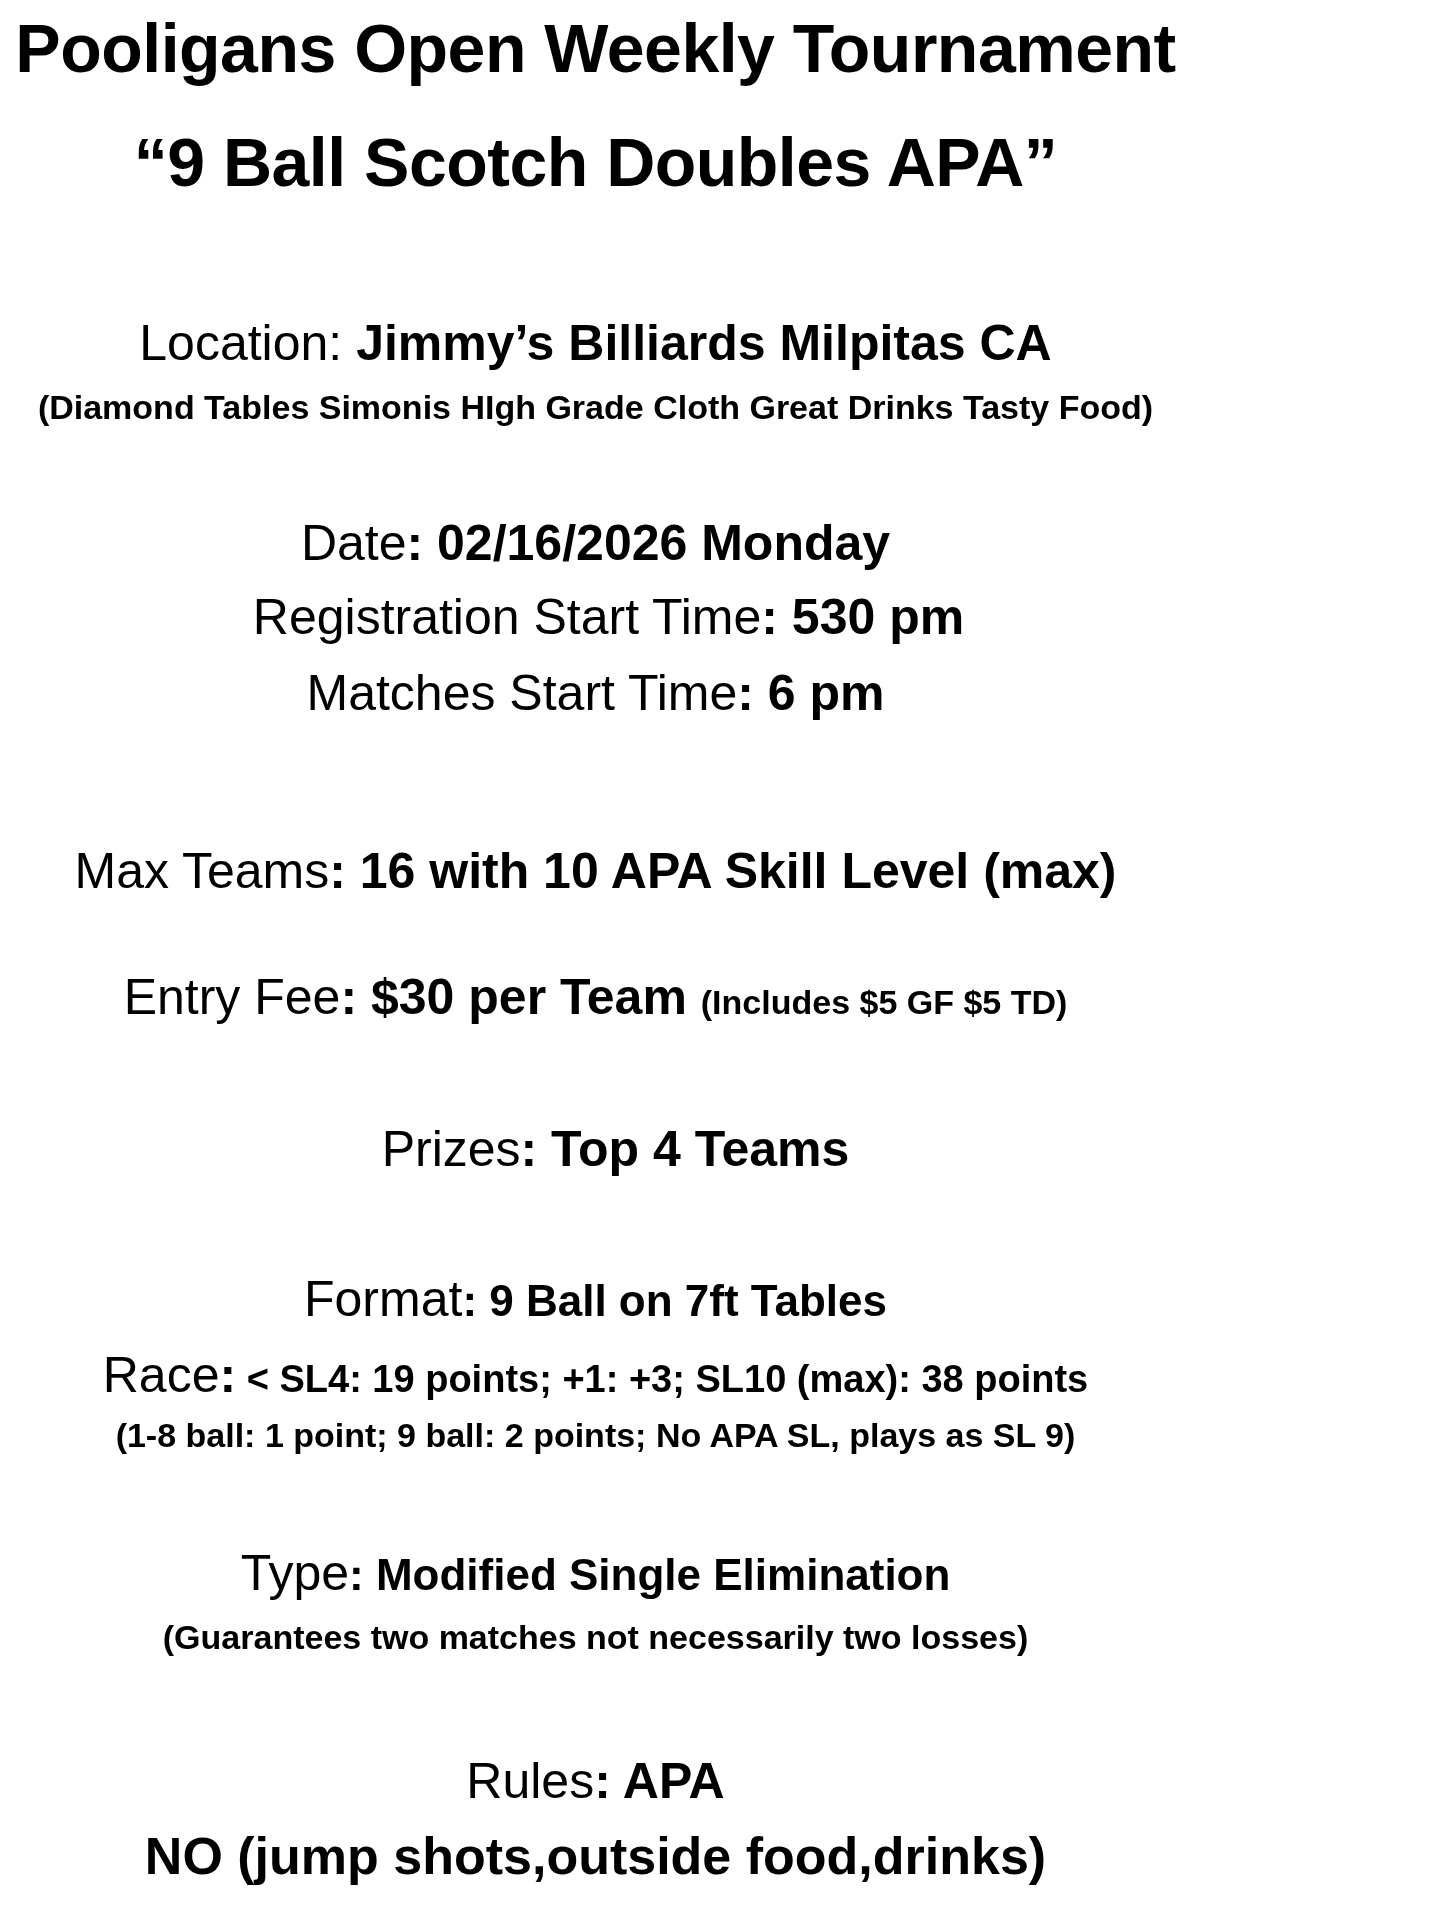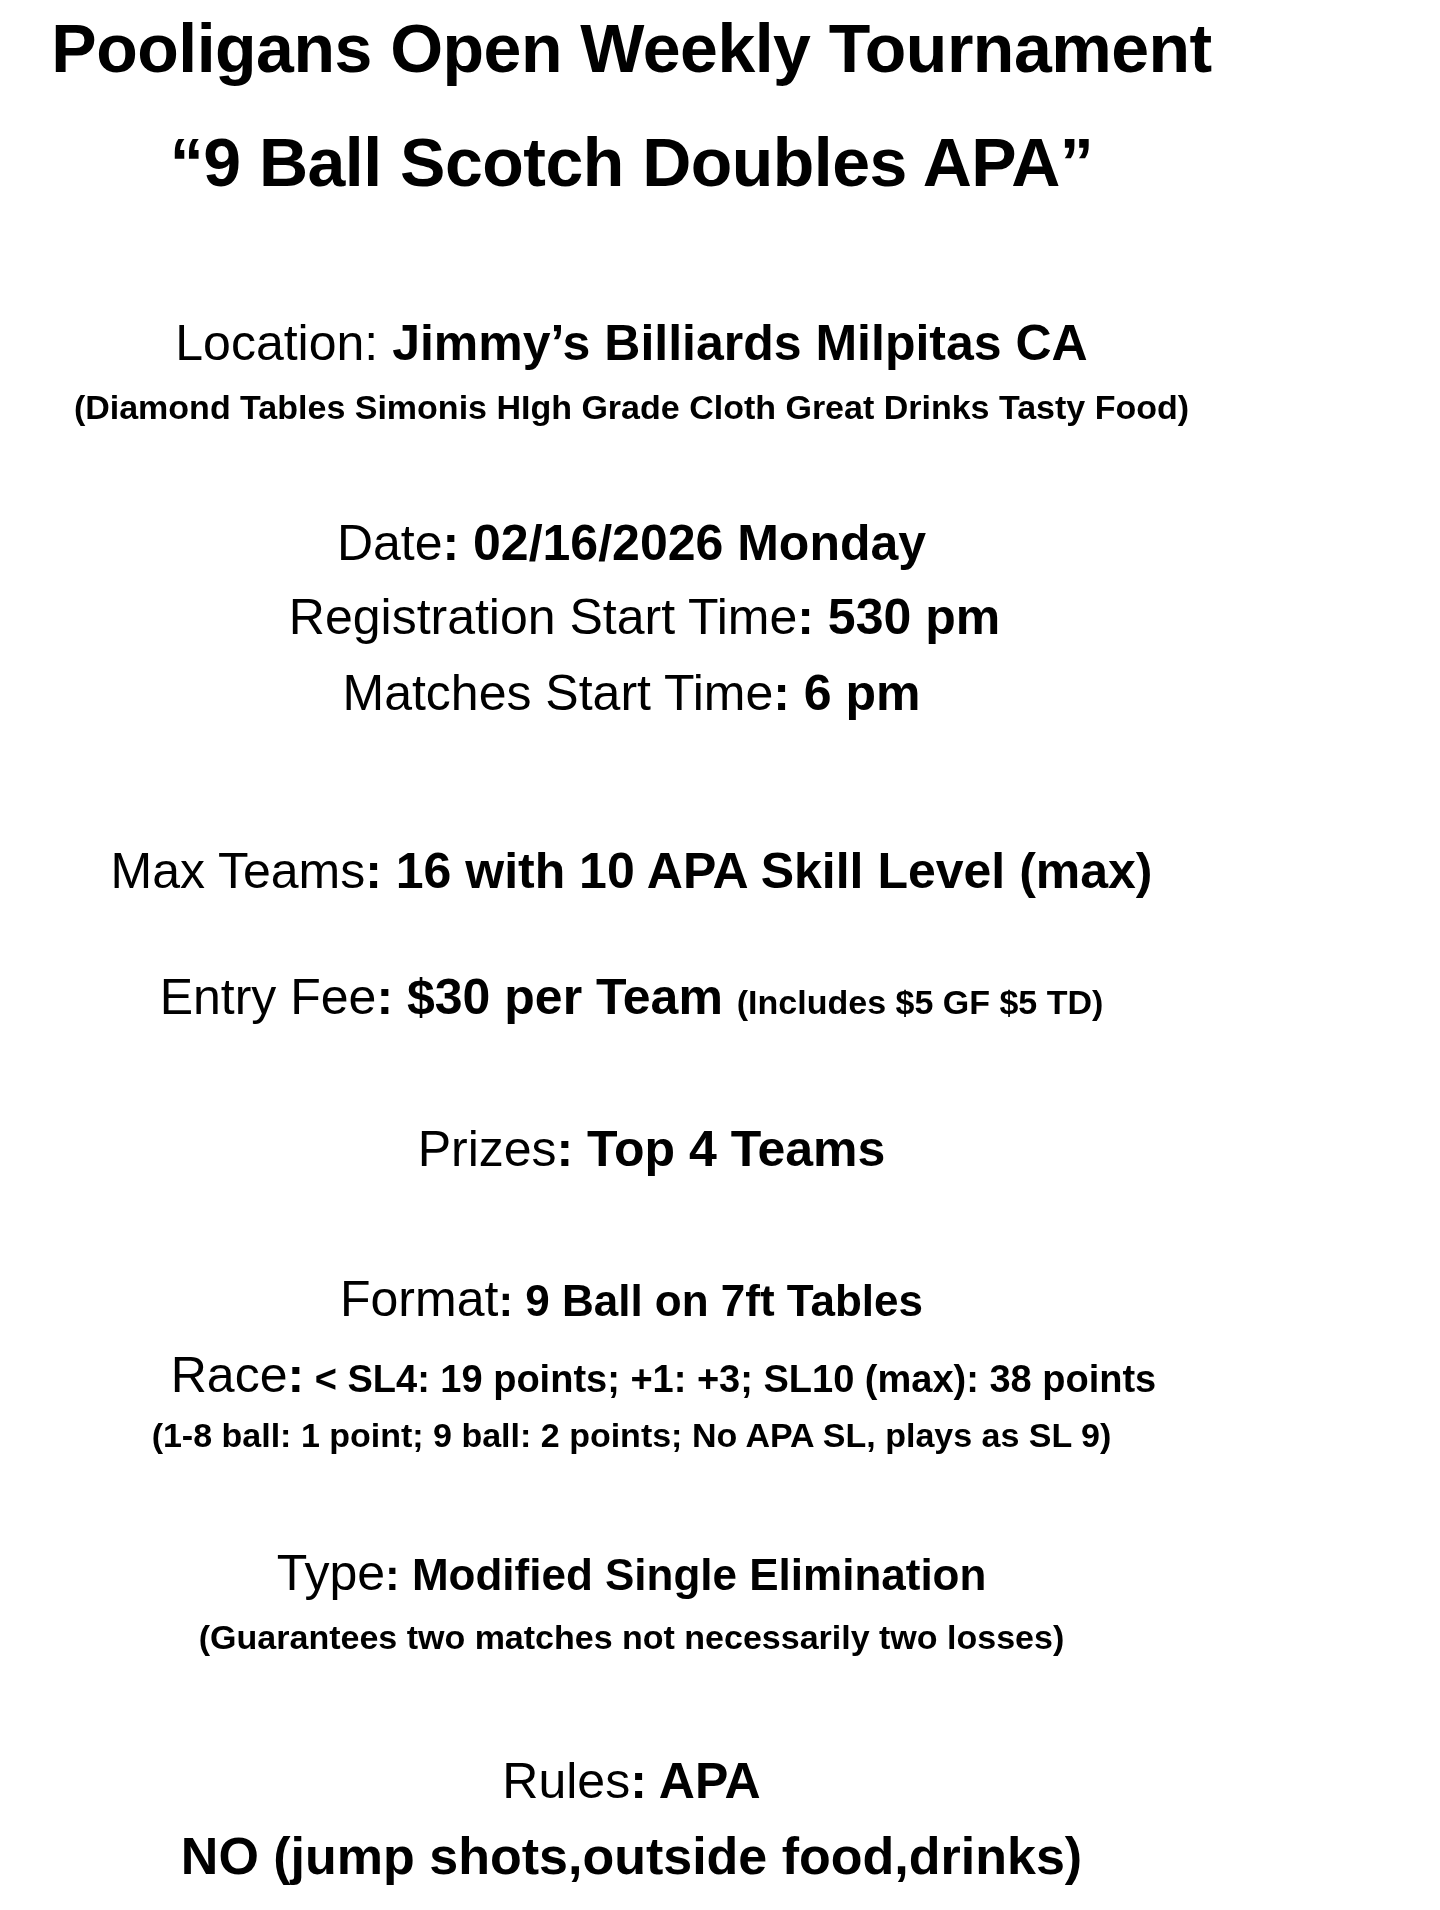--- a/index.html
+++ b/index.html
@@ -15,21 +15,20 @@
       font-family: "Liberation Sans", "DejaVu Sans", sans-serif;
       color: #000000;
     }
     .line {
       position: absolute;
       left: 0;
       width: 1191px;
       text-align: center;
       white-space: nowrap;
       line-height: 1;
-      margin-left: 36px;
     }
     .b { font-weight: bold; }
     .n { font-weight: normal; }
     .title {
       font-size: 68px;
       font-weight: bold;
       letter-spacing: -0.5px;
     }
     .big { font-size: 50px; }
     .small { font-size: 34px; font-weight: bold; }
@@ -54,21 +53,21 @@
   <div class="line big" style="top:668px;"><span class="n">Matches Start Time</span><span class="b">: 6 pm</span></div>
 
   <div class="line big" style="top:846px;"><span class="n">Max Teams</span><span class="b">: 16 with 10 APA Skill Level (max)</span></div>
 
   <div class="line big" style="top:972px;"><span class="n">Entry Fee</span><span class="b">: $30 per Team</span> <span class="b" style="font-size:34px;">(Includes $5 GF $5 TD)</span></div>
 
   <div class="line big" style="top:1124px;padding-left:20px;"><span class="n">Prizes</span><span class="b">: Top 4 Teams</span></div>
 
   <div class="line big" style="top:1274px;"><span class="n">Format</span><span class="b" style="font-size:44px;">: 9 Ball on 7ft Tables</span></div>
 
-  <div class="line big" style="top:1350px;padding-left:32px;"><span class="n">Race</span><span class="b">:</span><span class="b race-val"> &lt; SL4: 19 points; +1: +3; SL10 (max): 38 points</span></div>
+  <div class="line big" style="top:1350px;"><span class="n">Race</span><span class="b">:</span><span class="b race-val"> &lt; SL4: 19 points; +1: +3; SL10 (max): 38 points</span></div>
   <div class="line small" style="top:1418px;">(1-8 ball: 1 point; 9 ball: 2 points; No APA SL, plays as SL 9)</div>
 
   <div class="line big" style="top:1548px;"><span class="n">Type</span><span class="b" style="font-size:44px;">: Modified Single Elimination</span></div>
   <div class="line small" style="top:1620px;">(Guarantees two matches not necessarily two losses)</div>
 
   <div class="line big" style="top:1756px;"><span class="n">Rules</span><span class="b">: APA</span></div>
   <div class="line b" style="top:1830px; font-size:52px;">NO (jump shots,outside food,drinks)</div>
 
 </div>
 

